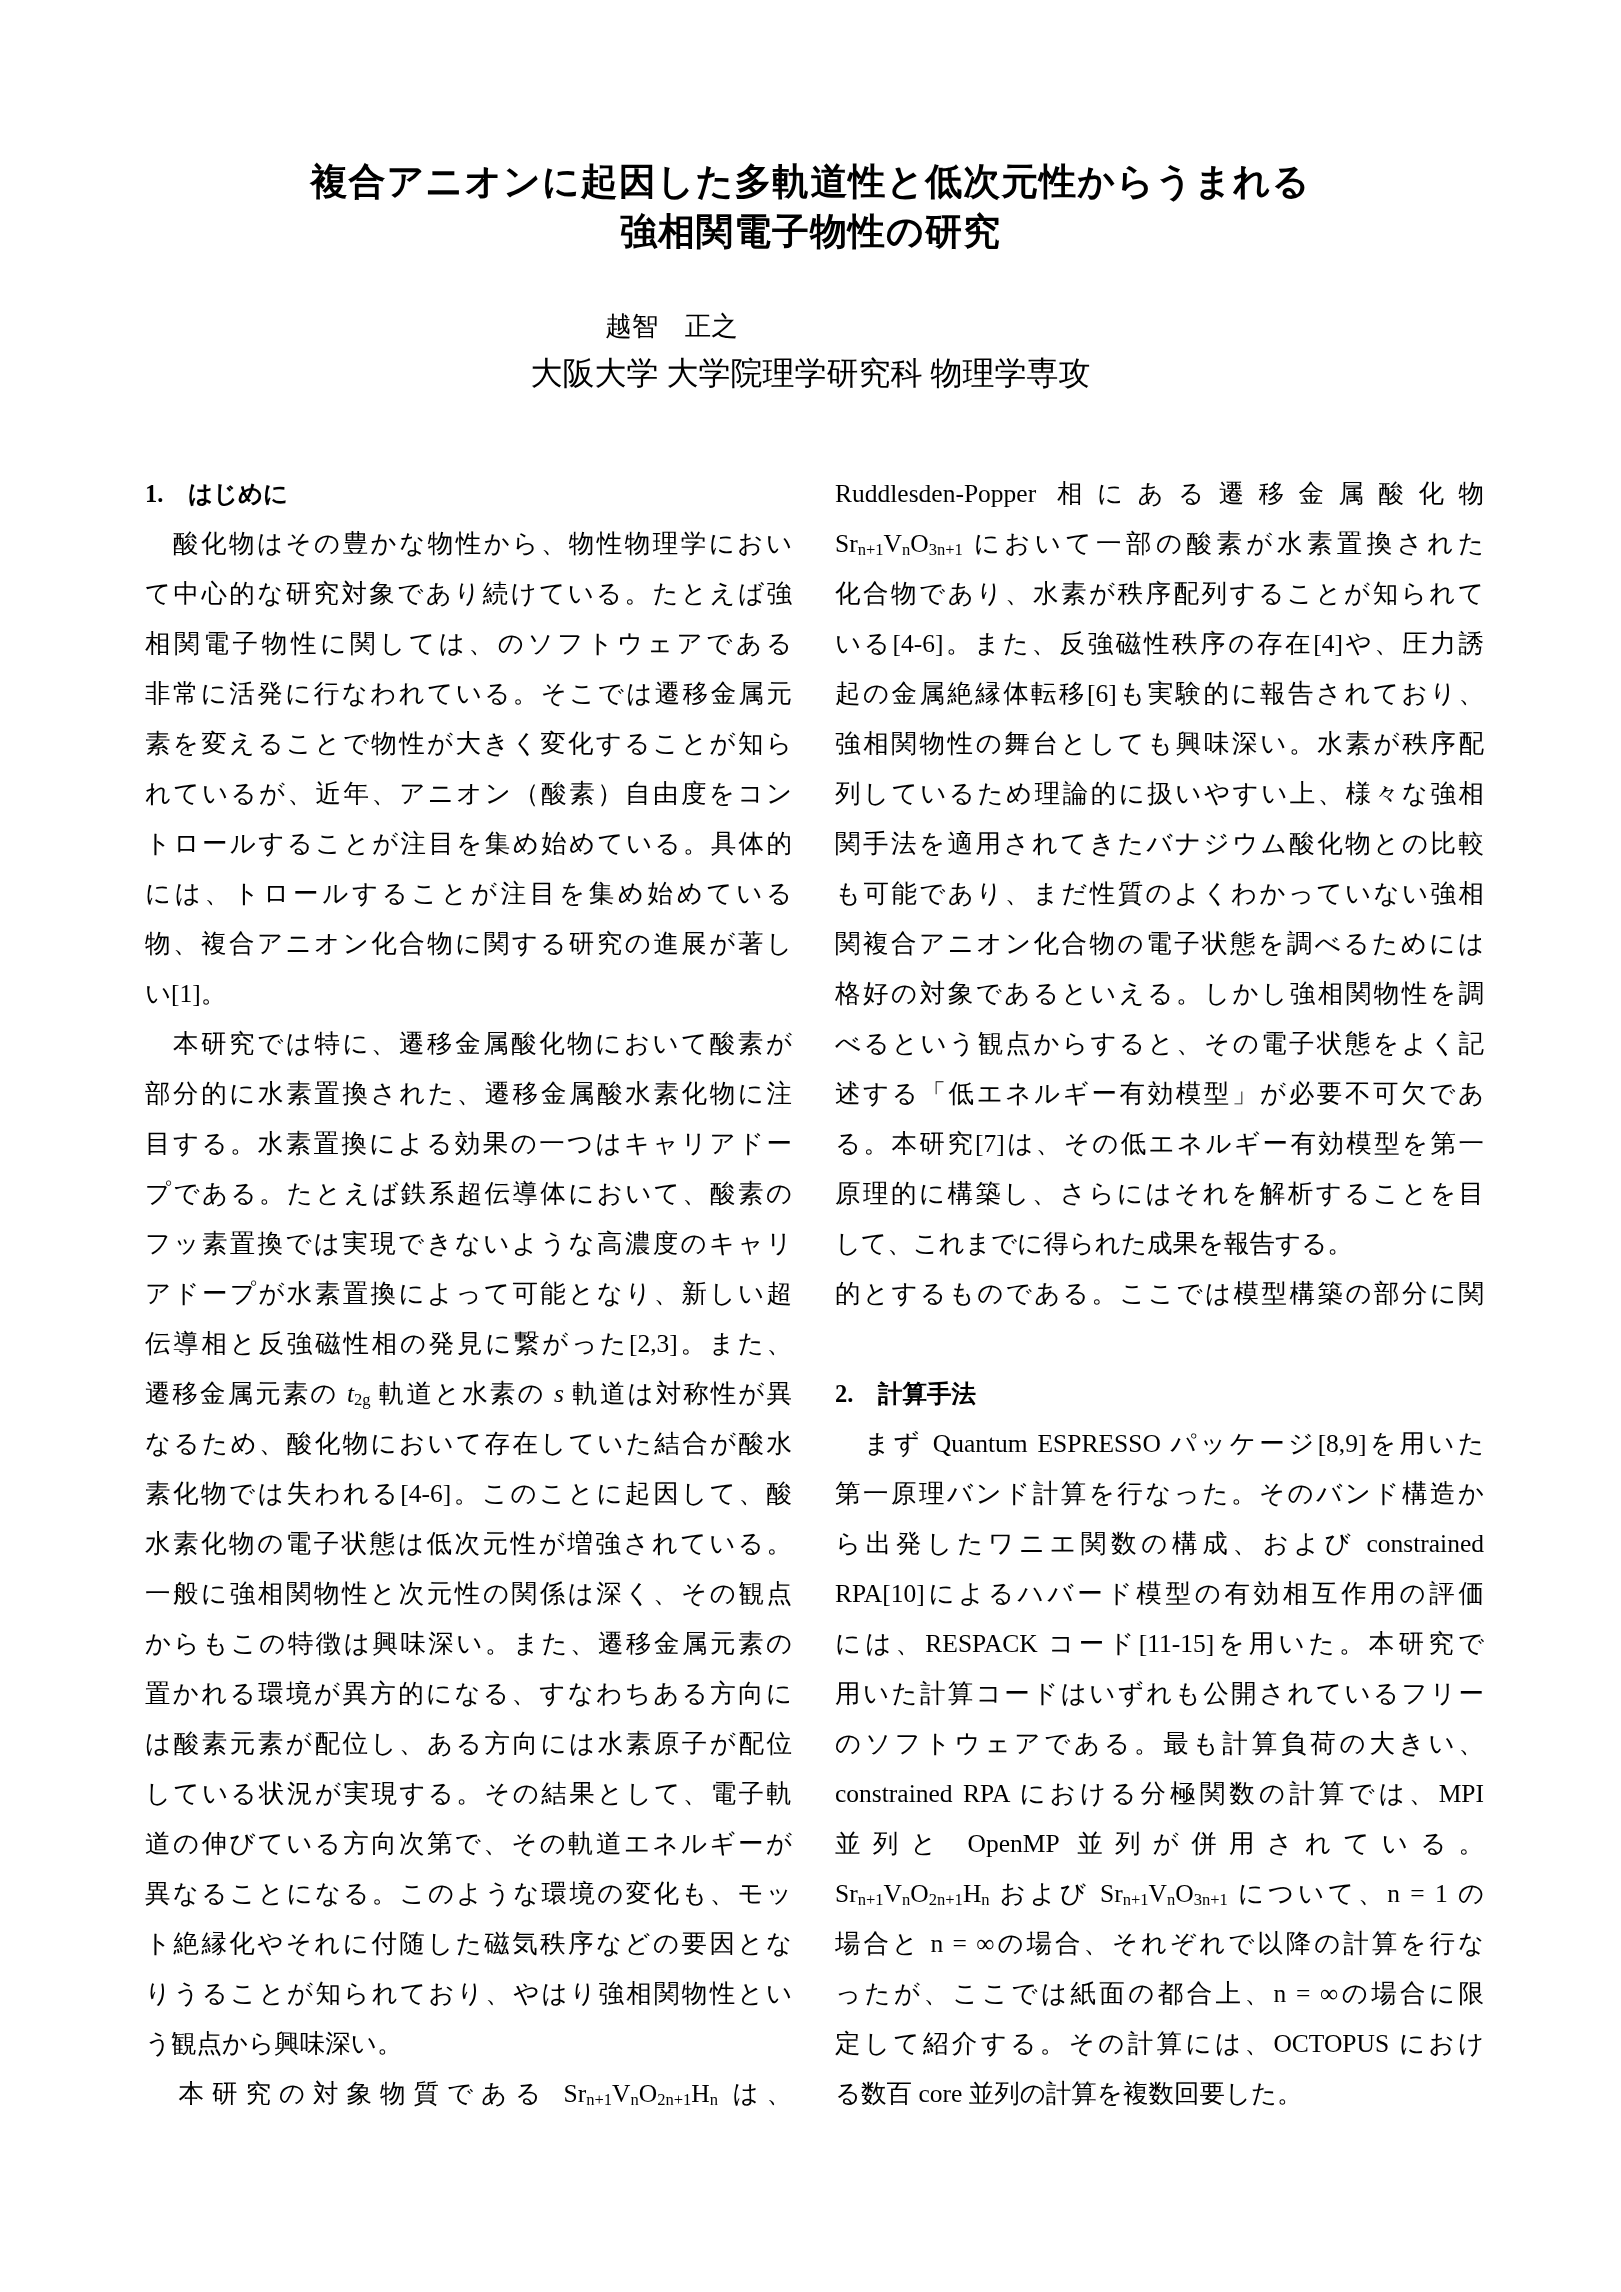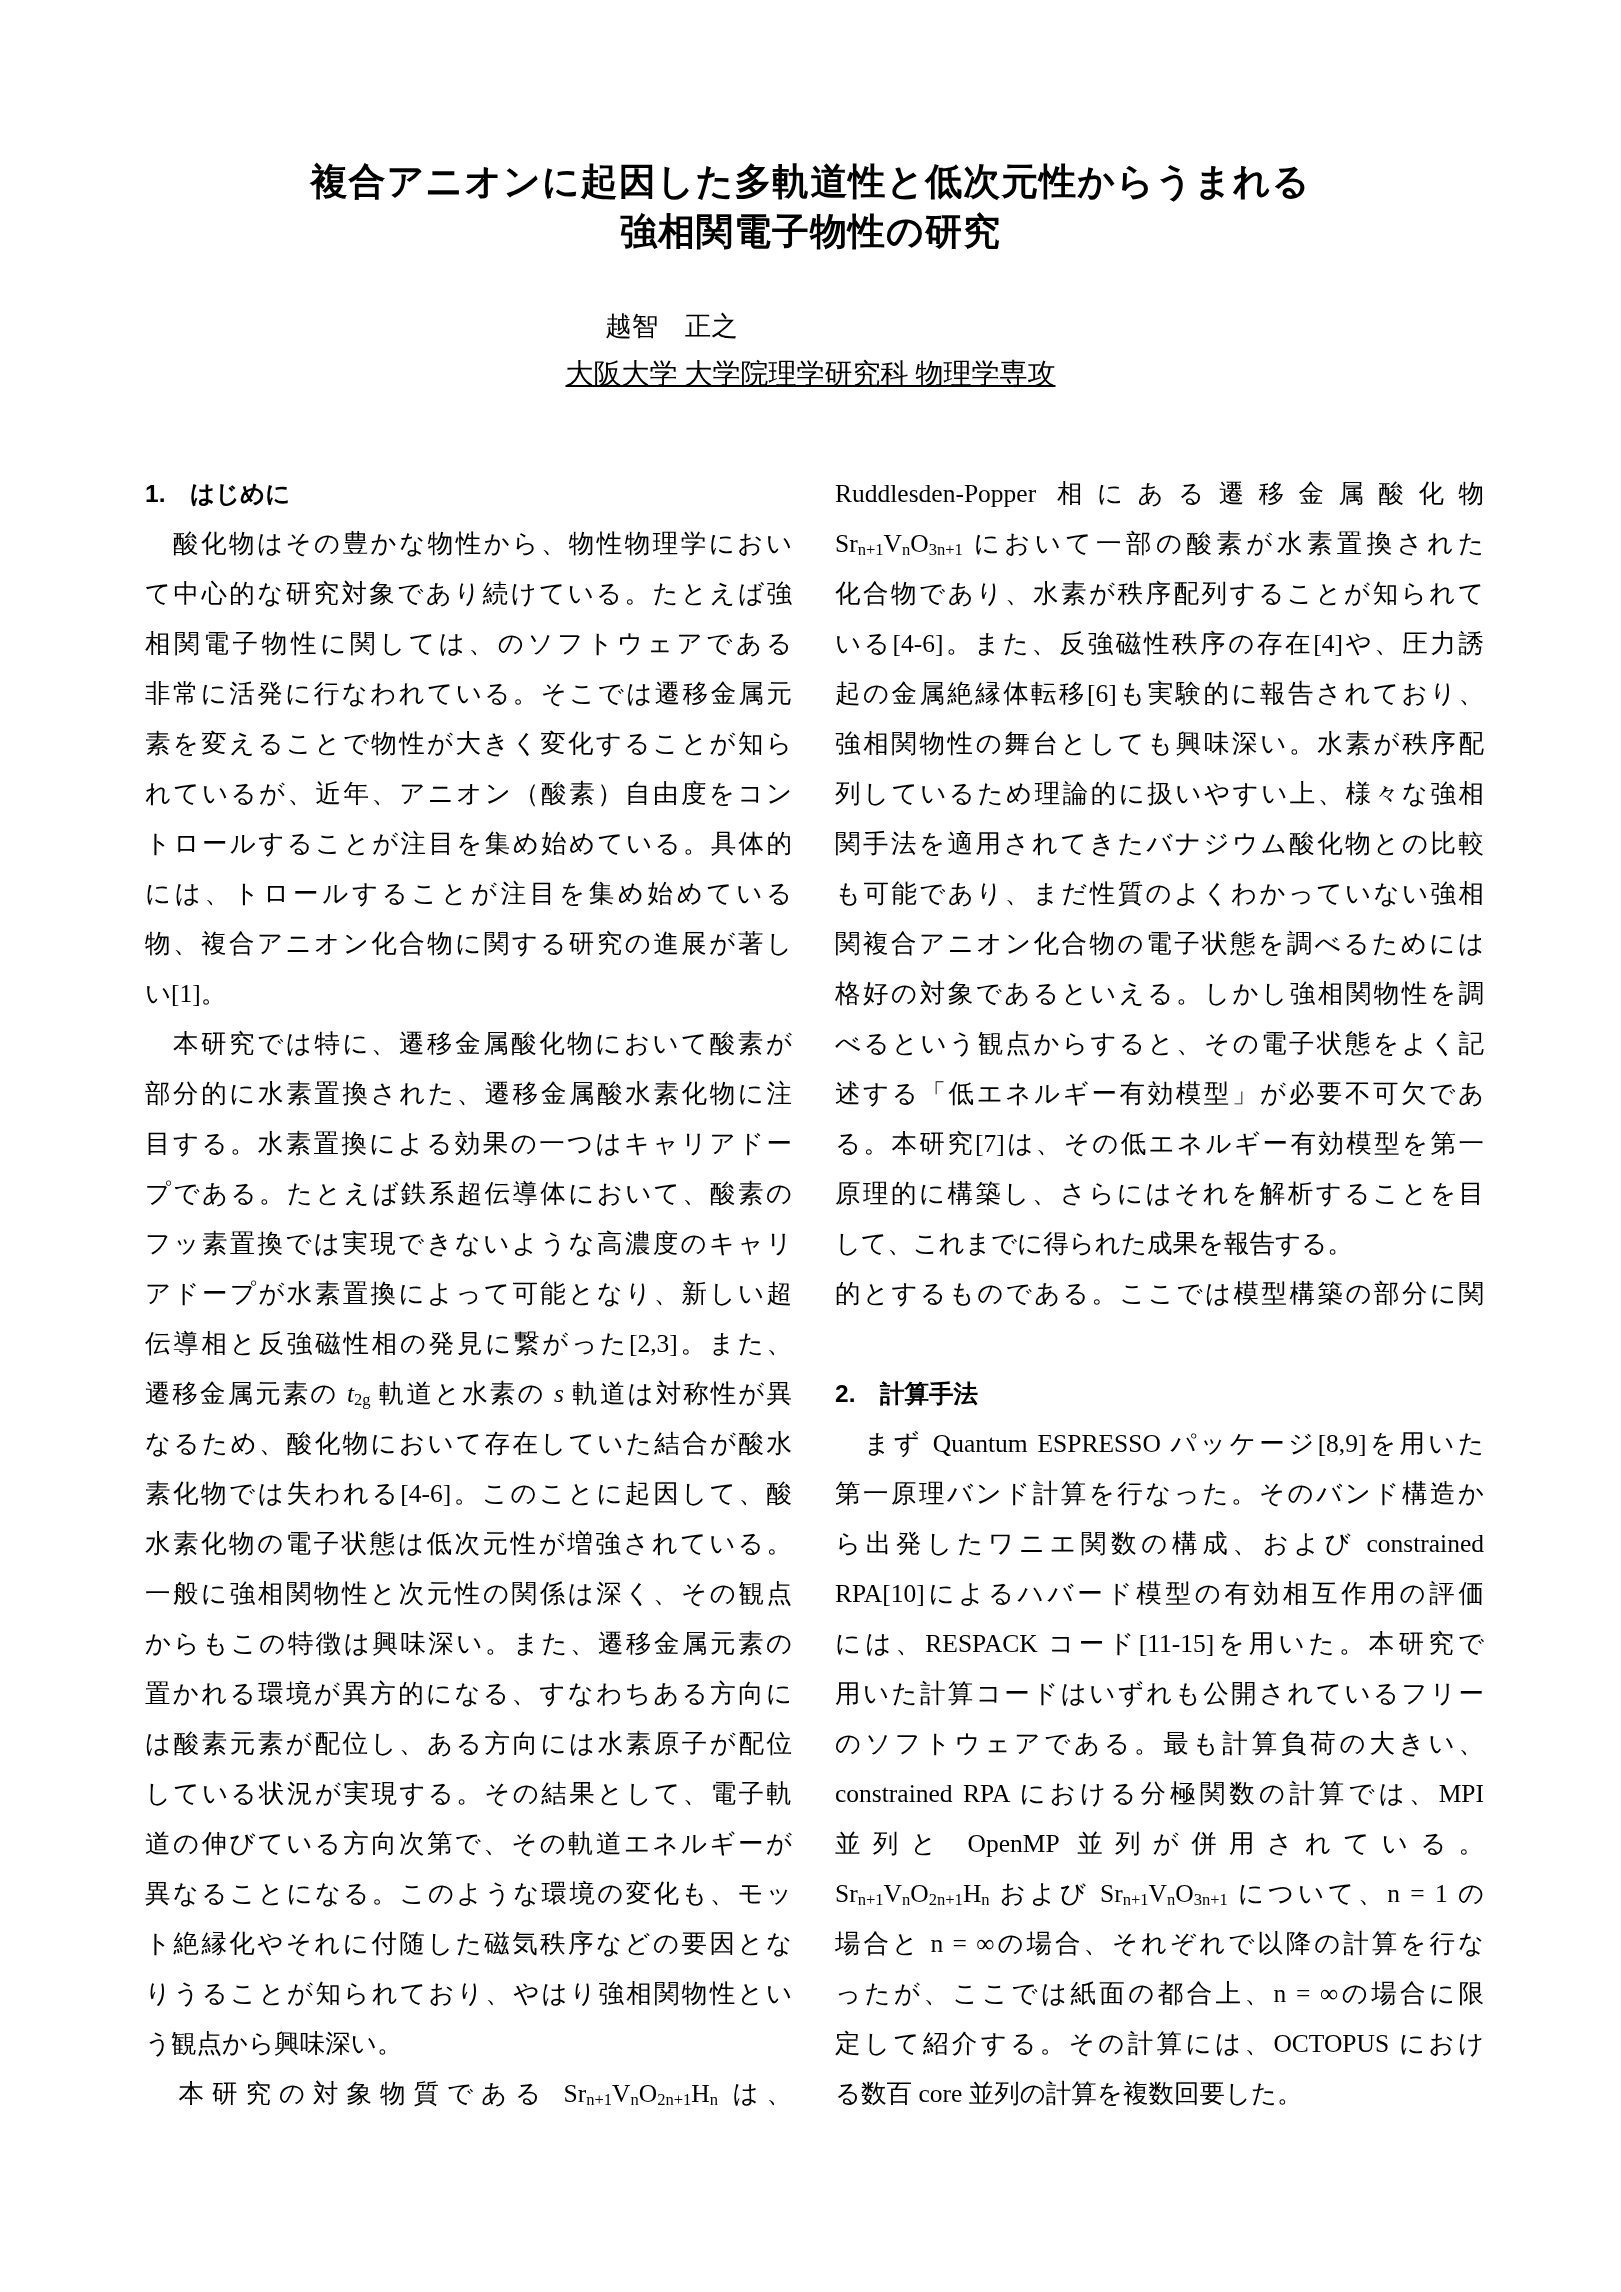--- a/index.html
+++ b/index.html
@@ -42,44 +42,43 @@
     text-align: center;
     font-size: 26.5px;
     line-height: 33px;
   }
   .affiliation-line {
     position: absolute;
     top: 357px;
     left: 0;
     width: 1621px;
     text-align: center;
-    font-size: 28px;
+    font-size: 32px;
     line-height: 33px;
-    text-decoration: underline;
   }
   .col {
     position: absolute;
     top: 469px;
     width: 647px;
   }
   .col-left  { left: 145px; }
   .col-right { left: 835px; width: 649px; }
   .line {
     height: 50px;
     line-height: 50px;
     font-size: 25.5px;
     text-align: justify;
     text-align-last: justify;
   }
   .line.end {
     text-align: left;
     text-align-last: left;
   }
   .line.heading {
-    font-family: Liberation Sans, sans-serif;
+    font-family: Liberation Serif, serif;
     font-weight: bold;
     font-size: 24.5px;
     text-align: left;
     text-align-last: left;
   }
   .line.blank {
     
   }
   .sub {
     font-size: 0.65em;

